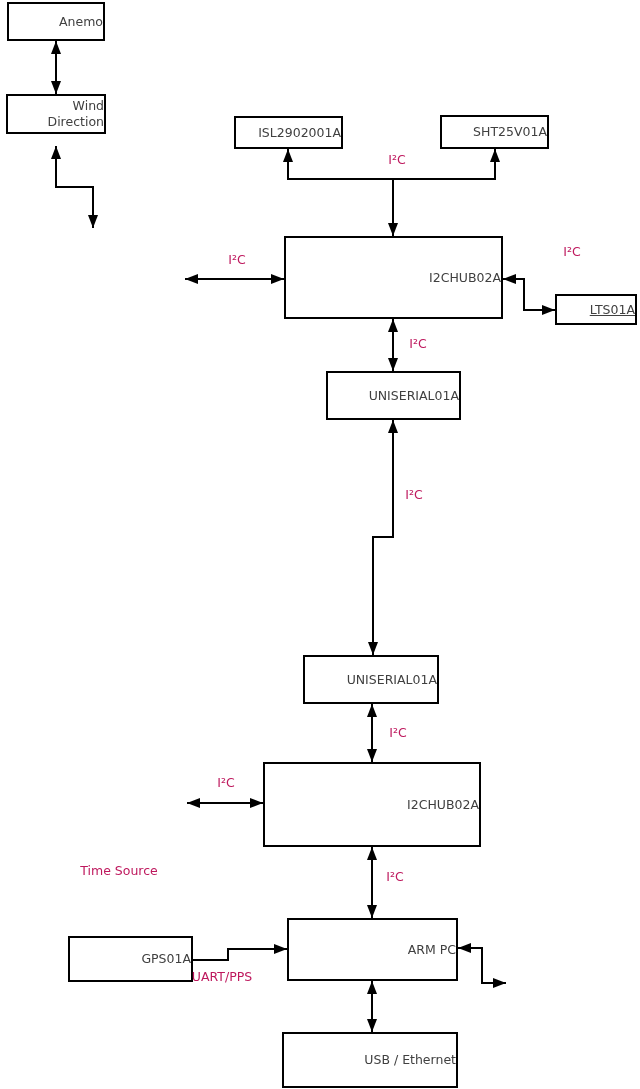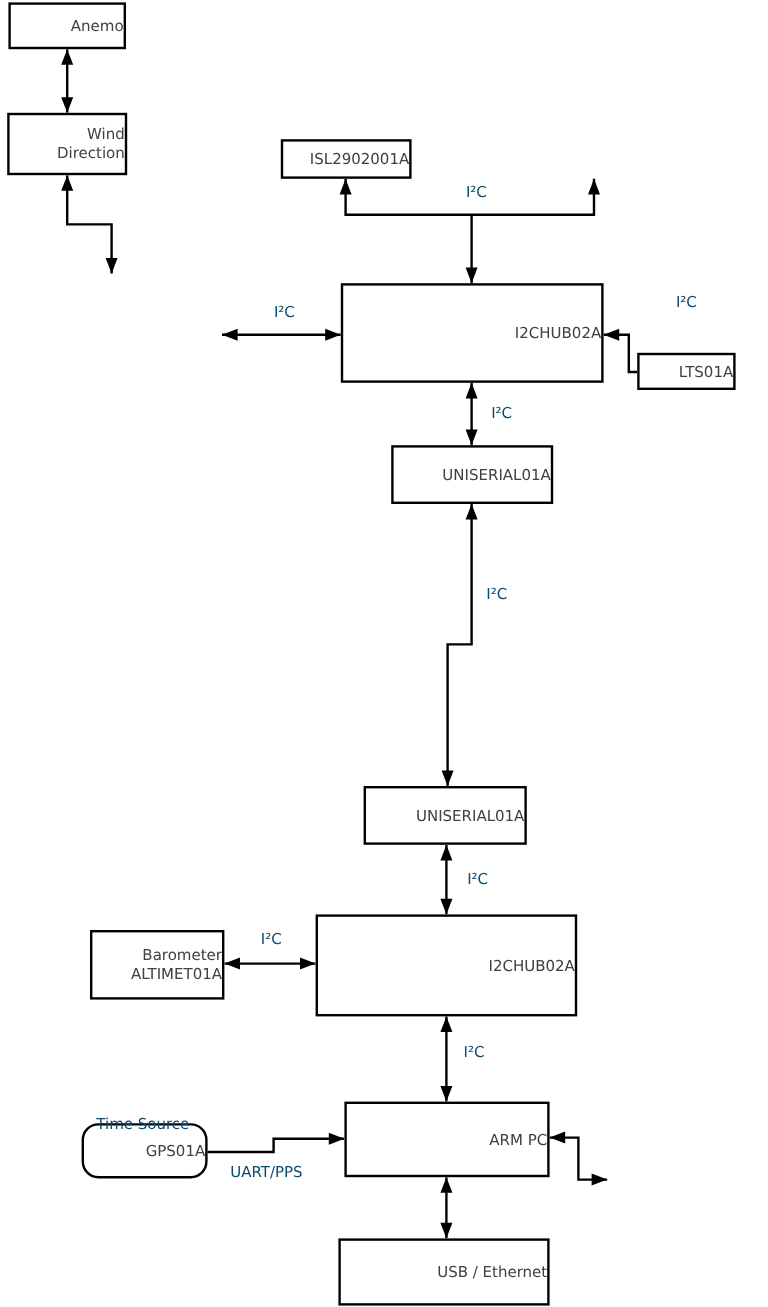--- a/index.html
+++ b/index.html
@@ -34,21 +34,21 @@
     text-align: center;
     font-size: 12.5px;
     line-height: 16px;
     color: #404040;
     white-space: nowrap;
   }
   .lbl {
     position: absolute;
     font-size: 12.5px;
     line-height: 14px;
-    color: #0c4a6e;
+    color: #be185d;
     white-space: nowrap;
     transform: translateX(-50%);
   }
   .wire {
     fill: none;
     stroke: #000000;
     stroke-width: 2;
   }
   .head {
     fill: #000000;
@@ -126,73 +126,72 @@
       <path class="wire" d="M372,981 L372,1032"></path>
       <polygon class="head" points="372,981 367,994 377,994"></polygon>
       <polygon class="head" points="372,1032 367,1019 377,1019"></polygon>
     </g>
   </svg>
 
   <div class="box" style="left:7px; top:2px; width:98px; height:39px;">
     <span>Anemo</span>
   </div>
 
-  <div class="box" style="left:6px; top:94px; width:100px; height:52px;">
+  <div class="box" style="left:6px; top:94px; width:100px; height:40px;">
     <span>Wind</span>
     <span>Direction</span>
   </div>
 
 
   <div class="box" style="left:234px; top:116px; width:109px; height:33px;">
     <span>ISL2902001A</span>
   </div>
 
+  <div class="box" style="left:440px; top:115px; width:109px; height:34px;">
+    <span>SHT25V01A</span>
+  </div>
 
   <div class="box" style="left:284px; top:236px; width:219px; height:83px;">
     <span>I2CHUB02A</span>
   </div>
 
-  <div class="box" style="left:531px; top:294px; width:82px; height:31px;">
+  <div class="box" style="left:555px; top:294px; width:82px; height:31px;text-decoration:underline;">
     <span>LTS01A</span>
   </div>
 
   <div class="box" style="left:326px; top:371px; width:135px; height:49px;">
     <span>UNISERIAL01A</span>
   </div>
 
   <div class="box" style="left:303px; top:655px; width:136px; height:49px;">
     <span>UNISERIAL01A</span>
   </div>
 
   <div class="box" style="left:263px; top:762px; width:218px; height:85px;">
     <span>I2CHUB02A</span>
   </div>
 
-  <div class="box" style="left:75px; top:775px; width:112px; height:58px;">
-    <span>Barometer</span>
-    <span>ALTIMET01A</span>
-  </div>
 
   <div class="box" style="left:287px; top:918px; width:171px; height:63px;">
     <span>ARM PC</span>
   </div>
 
-  <div class="box" style="left:68px; top:936px; width:105px; height:46px;border-radius:14px;">
+  <div class="box" style="left:68px; top:936px; width:125px; height:46px;">
     <span>GPS01A</span>
   </div>
 
 
   <div class="box" style="left:282px; top:1032px; width:176px; height:56px;">
     <span>USB / Ethernet</span>
   </div>
 
   <div class="lbl" style="left:397px; top:153px;">I²C</div>
   <div class="lbl" style="left:237px; top:253px;">I²C</div>
   <div class="lbl" style="left:572px; top:245px;">I²C</div>
   <div class="lbl" style="left:418px; top:337px;">I²C</div>
   <div class="lbl" style="left:414px; top:488px;">I²C</div>
   <div class="lbl" style="left:398px; top:726px;">I²C</div>
   <div class="lbl" style="left:226px; top:776px;">I²C</div>
   <div class="lbl" style="left:395px; top:870px;">I²C</div>
-  <div class="lbl" style="left:119px; top:930px;text-align:center;">Time Source</div>
+  <div class="lbl" style="left:119px; top:864px;text-align:center;">Time Source</div>
   <div class="lbl" style="left:222px; top:970px;text-align:center;">UART/PPS</div>
 
 </div>
 
 </body></html>

